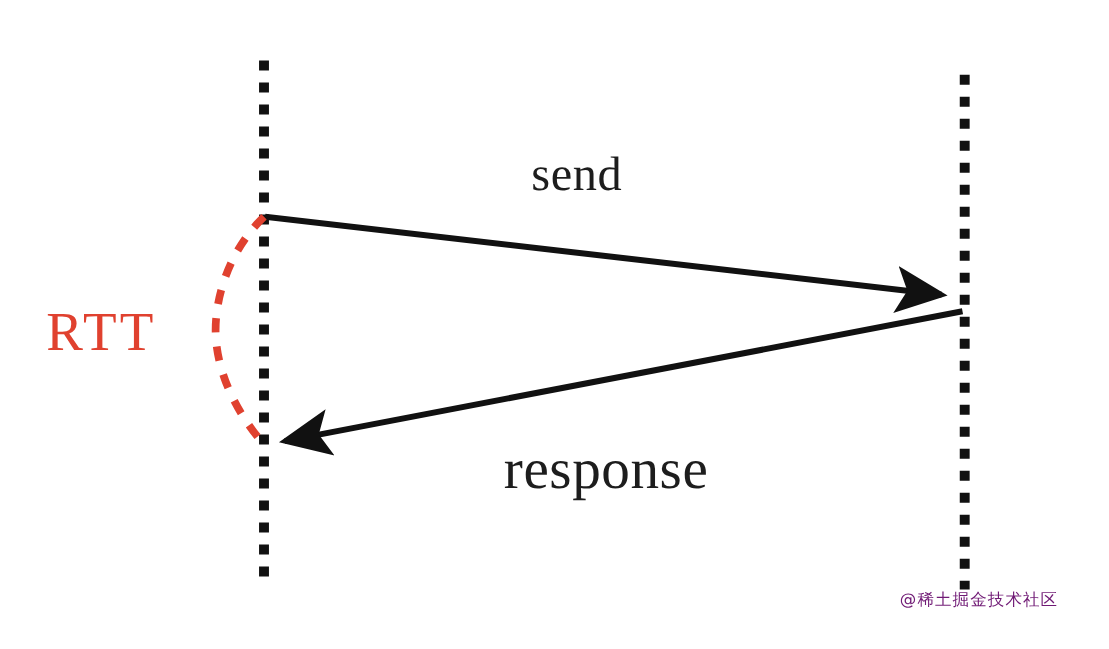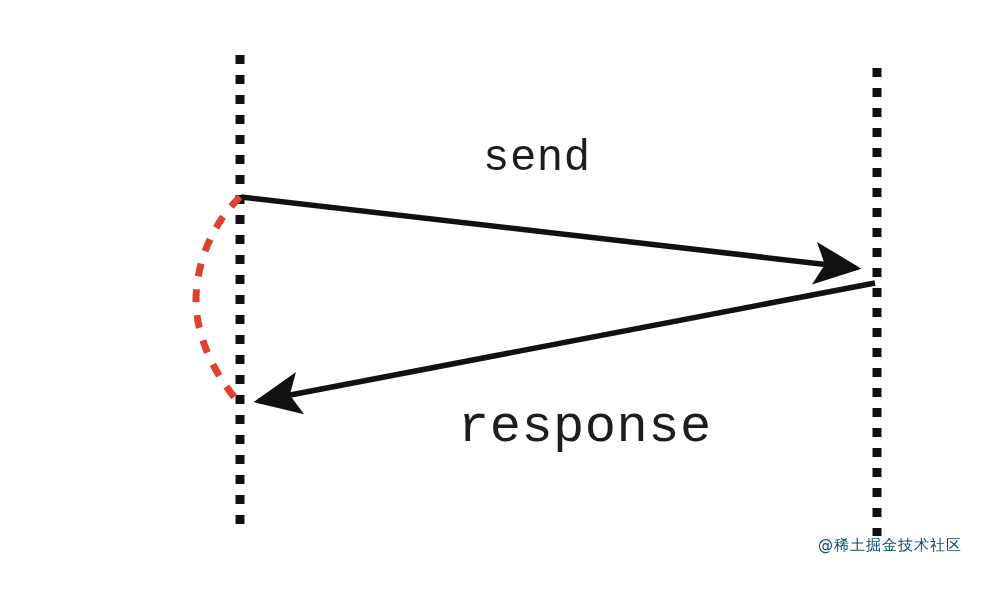--- a/index.html
+++ b/index.html
@@ -21,21 +21,21 @@
     position: absolute;
     top: 0;
     left: 0;
     width: 1008px;
     height: 590px;
     display: block;
   }
   .label-text {
     position: absolute;
     white-space: pre;
-    font-family: Liberation Mono, monospace;
+    font-family: Liberation Serif, serif;
     font-weight: 300;
   }
   #send-label {
     left: 483px;
     top: 133px;
     font-size: 44px;
     color: #1d1d1d;
     letter-spacing: 0.5px;
   }
   #response-label {
@@ -51,21 +51,21 @@
     font-size: 50px;
     color: #e0412f;
     letter-spacing: 3px;
     font-weight: 400;
   }
   #watermark {
     position: absolute;
     left: 818px;
     top: 536px;
     font-size: 15px;
-    color: #0c4a6e;
+    color: #701a75;
     font-family: "DejaVu Sans", "Liberation Sans", sans-serif;
     white-space: pre;
     letter-spacing: 1px;
   }
 </style>
 </head>
 <body>
 
 <div id="canvas">
 
@@ -88,16 +88,17 @@
 
     <line x1="875" y1="283" x2="259" y2="401" stroke="#111111" stroke-width="5.5" stroke-linecap="butt" marker-end="url(#arrowhead-left-end)"></line>
 
     <path d="M 240 197 C 208 228, 196 270, 196 300 C 196 334, 212 372, 240 404" fill="none" stroke="#e0412f" stroke-width="7" stroke-dasharray="13 13" stroke-linecap="butt"></path>
   </svg>
 
   <div class="label-text" id="send-label">send</div>
 
   <div class="label-text" id="response-label">response</div>
 
+  <div class="label-text" id="rtt-label">RTT</div>
 
   <div id="watermark">@稀土掘金技术社区</div>
 
 </div>
 
 </body></html>

